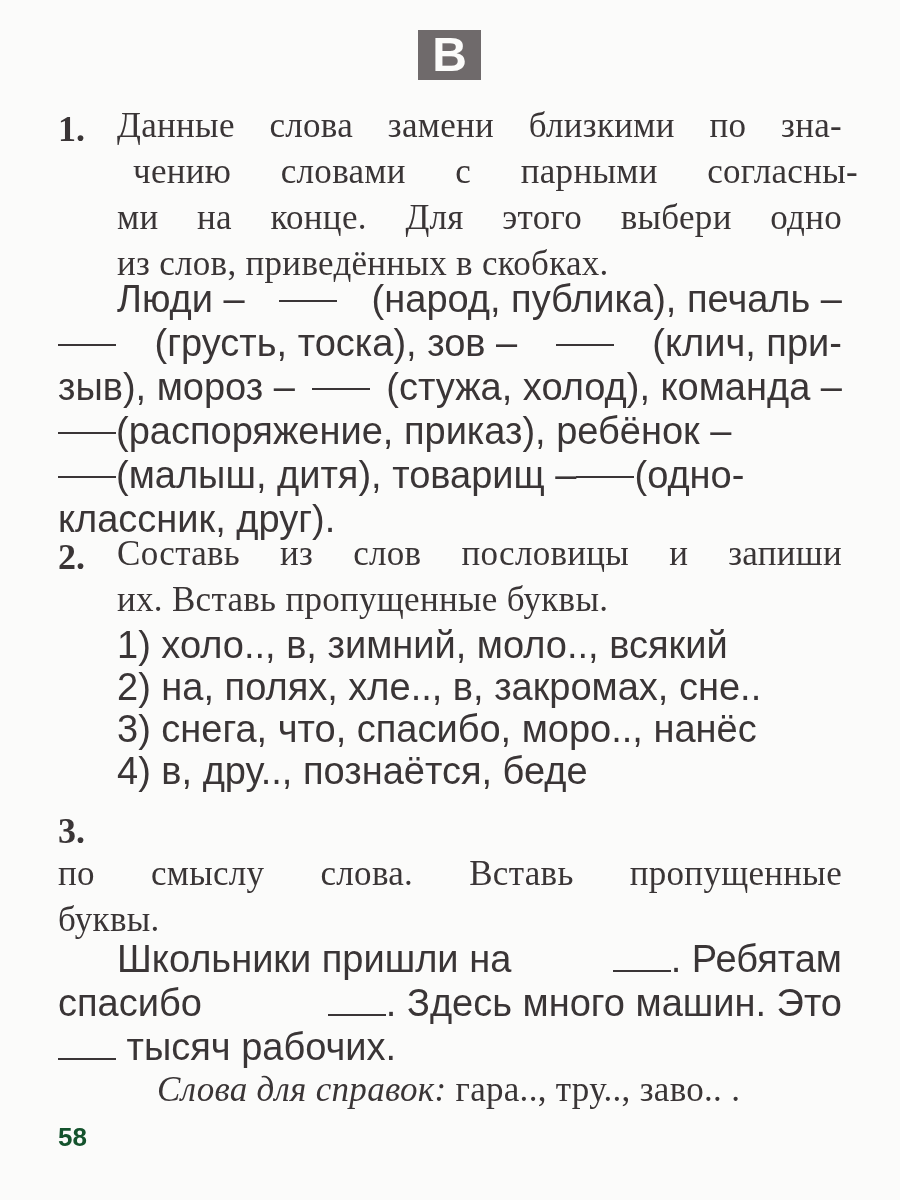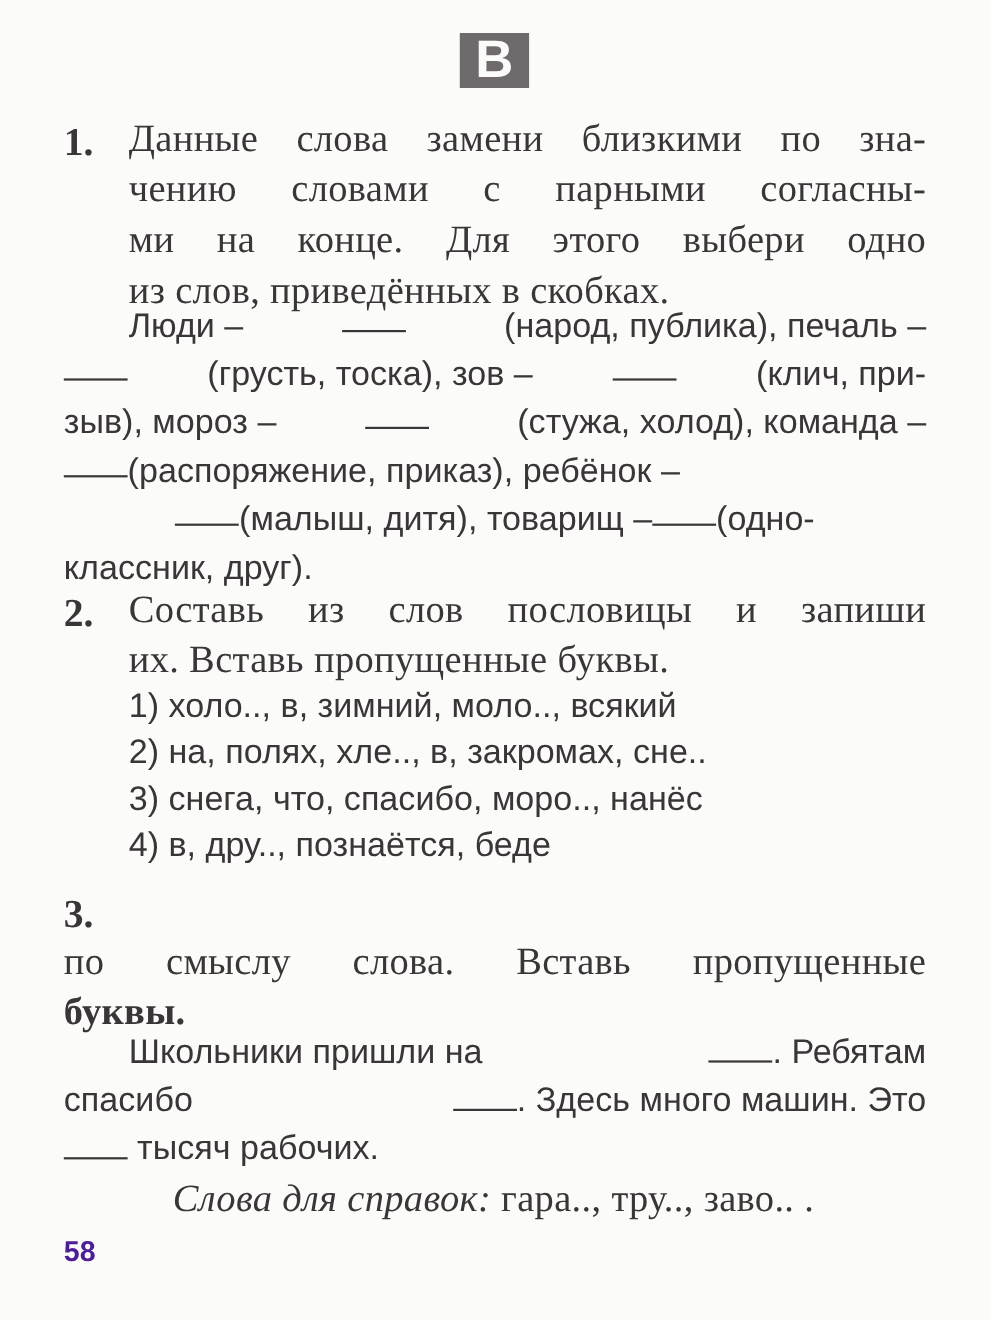--- a/index.html
+++ b/index.html
@@ -33,21 +33,21 @@
       line-height: 50px;
       text-align: center;
     }
     .serif {
       font-family: "Liberation Serif", serif;
       font-size: 35px;
       letter-spacing: 0.3px;
     }
     .sans {
       font-family: "Liberation Sans", sans-serif;
-      font-size: 31px;
+      font-size: 38px;
     }
     .task-num {
       position: absolute;
       left: 58px;
       font-family: "Liberation Serif", serif;
       font-weight: bold;
       font-size: 36px;
     }
     .line {
       position: absolute;
@@ -68,21 +68,21 @@
       font-style: italic;
       margin-left: 40px;
     }
     .page-number {
       position: absolute;
       left: 58px;
       top: 1122px;
       font-family: "Liberation Sans", sans-serif;
       font-weight: bold;
       font-size: 26px;
-      color: #4c1d95;
+      color: #14532d;
     }
     .ghost {
       position: absolute;
       color: rgba(140,135,135,0.12);
       font-family: "Liberation Serif", serif;
       font-size: 32px;
       transform: scaleX(-1);
       white-space: nowrap;
       pointer-events: none;
     }
@@ -91,21 +91,21 @@
 <body>
 
 <div class="page">
 
   <div class="ghost" style="left:430px; top:36px;"></div>
 
   <div class="badge">В</div>
 
   <div class="task-num" style="top:108px;">1.</div>
   <div class="line serif justify" style="left:117px; top:106px; width:725px;">Данные слова замени близкими по зна-</div>
-  <div class="line serif justify" style="left:117px; top:152px; width:725px;">чению словами с парными согласны-</div>
+  <div class="line serif justify" style="left:133px; top:152px; width:725px;">чению словами с парными согласны-</div>
   <div class="line serif justify" style="left:117px; top:198px; width:725px;">ми на конце. Для этого выбери одно</div>
   <div class="line serif" style="left:117px; top:244px;">из слов, приведённых в скобках.</div>
 
   <div class="line sans" style="left:117px; top:278px; width:725px; display:flex; justify-content:space-between;">
     <span>Люди –</span>
     <span class="blank"></span>
     <span>(народ, публика), печаль –</span>
   </div>
   <div class="line sans" style="left:58px; top:322px; width:784px; display:flex; justify-content:space-between;">
     <span class="blank"></span>
@@ -115,42 +115,42 @@
   </div>
   <div class="line sans" style="left:58px; top:366px; width:784px; display:flex; justify-content:space-between;">
     <span>зыв), мороз –</span>
     <span class="blank"></span>
     <span>(стужа, холод), команда –</span>
   </div>
   <div class="line sans" style="left:58px; top:410px; width:784px; display:flex; justify-content:flex-start;">
     <span class="blank"></span>
     <span>(распоряжение, приказ), ребёнок –</span>
   </div>
-  <div class="line sans" style="left:58px; top:454px; width:784px; display:flex; justify-content:center;">
+  <div class="line sans" style="left:58px; top:454px; width:784px; display:flex; justify-content:flex-start;">
     <span class="blank"></span>
     <span>(малыш, дитя), товарищ –</span>
     <span class="blank"></span>
     <span>(одно-</span>
   </div>
   <div class="line sans" style="left:58px; top:498px;">
     <span>классник, друг).</span>
   </div>
 
   <div class="task-num" style="top:536px;">2.</div>
   <div class="line serif" style="left:117px; top:580px;">их. Вставь пропущенные буквы.</div>
   <div class="line serif justify" style="left:117px; top:534px; width:725px;">Составь из слов пословицы и запиши</div>
 
   <div class="line sans" style="left:117px; top:624px;">1) холо.., в, зимний, моло.., всякий</div>
   <div class="line sans" style="left:117px; top:666px;">2) на, полях, хле.., в, закромах, сне..</div>
   <div class="line sans" style="left:117px; top:708px;">3) снега, что, спасибо, моро.., нанёс</div>
   <div class="line sans" style="left:117px; top:750px;">4) в, дру.., познаётся, беде</div>
 
   <div class="task-num" style="top:810px;">3.</div>
   <div class="line serif justify" style="left:58px; top:854px; width:784px;">по смыслу слова. Вставь пропущенные</div>
-  <div class="line serif" style="left:58px; top:900px;font-weight:bold;">буквы.</div>
+  <div class="line serif" style="left:58px; top:900px;">буквы.</div>
 
   <div class="line sans" style="left:117px; top:938px; width:725px; display:flex; justify-content:space-between;">
     <span>Школьники пришли на</span>
     <span style="white-space:nowrap;"><span class="blank"></span><span>. Ребятам</span></span>
   </div>
   <div class="line sans" style="left:58px; top:982px; width:784px; display:flex; justify-content:space-between;">
     <span>спасибо</span>
     <span style="white-space:nowrap;"><span class="blank"></span><span>. Здесь много машин. Это</span></span>
   </div>
   <div class="line sans" style="left:58px; top:1026px;">

